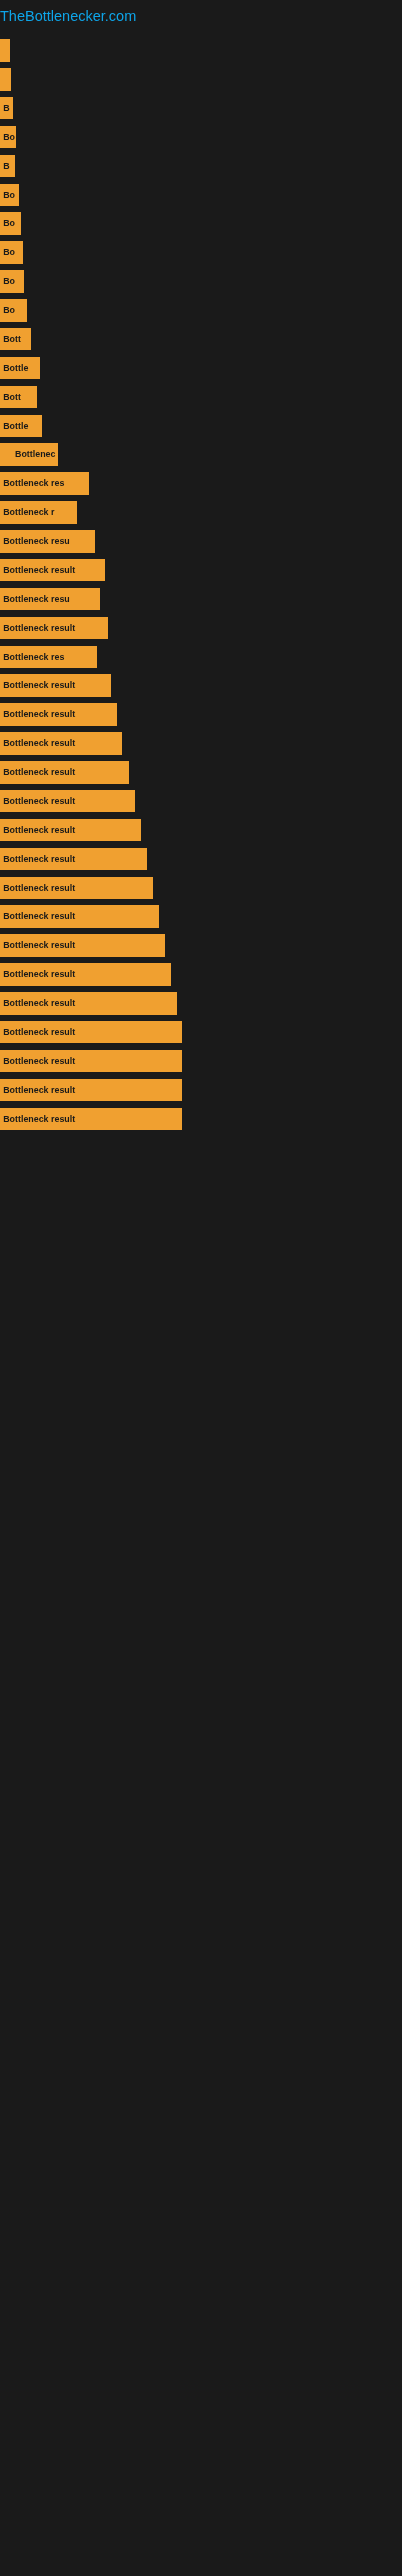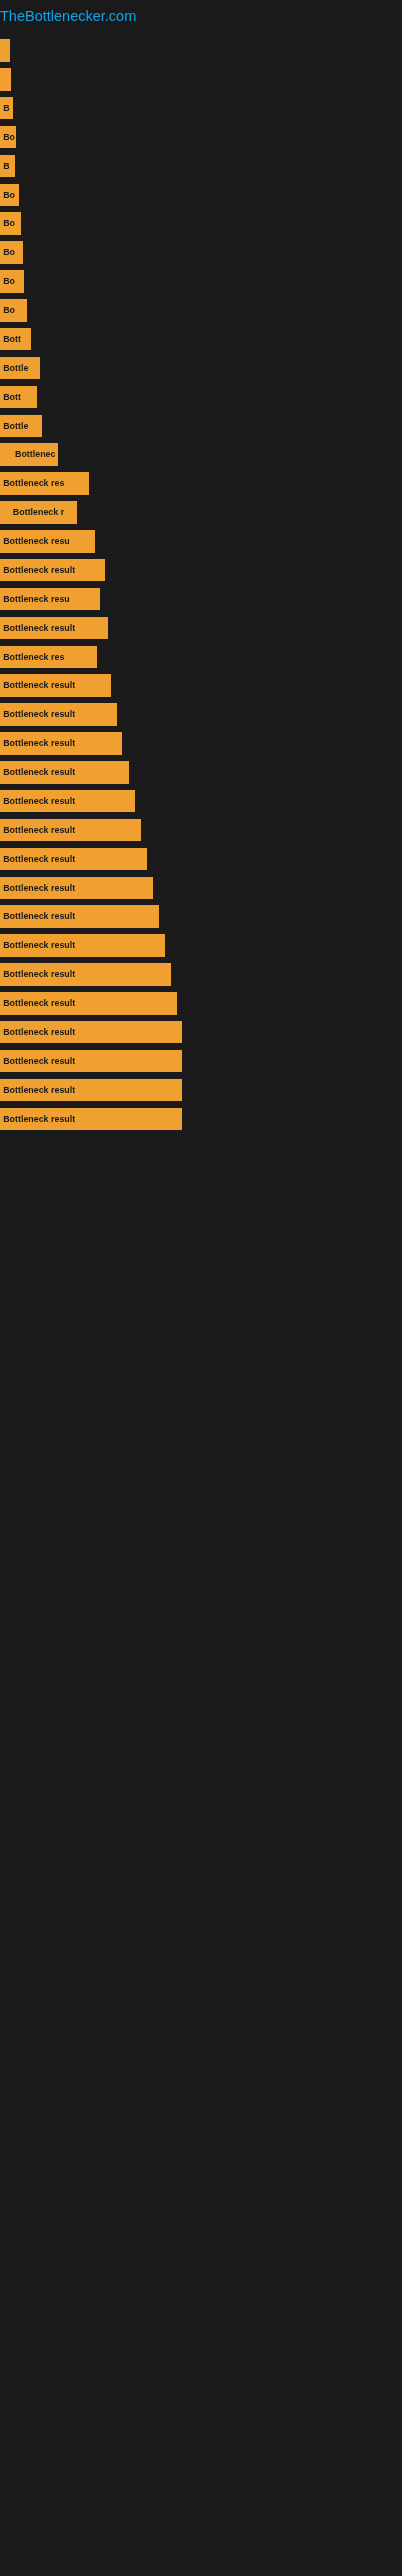--- a/index.html
+++ b/index.html
@@ -96,21 +96,21 @@
     <div class="bar-container">
       <span class="bar-label" style="width: 42px;">Bottle</span>
     </div>
     <div class="bar-container">
       <span class="bar-label" style="width: 58px; padding-left: 15px;">Bottlenec</span>
     </div>
     <div class="bar-container">
       <span class="bar-label" style="width: 89px;">Bottleneck res</span>
     </div>
     <div class="bar-container">
-      <span class="bar-label" style="width: 77px; text-align: center;">Bottleneck r</span>
+      <span class="bar-label" style="width: 77px;">Bottleneck r</span>
     </div>
     <div class="bar-container">
       <span class="bar-label" style="width: 95px;">Bottleneck resu</span>
     </div>
     <div class="bar-container">
       <span class="bar-label" style="width: 105px;">Bottleneck result</span>
     </div>
     <div class="bar-container">
       <span class="bar-label" style="width: 100px;">Bottleneck resu</span>
     </div>

